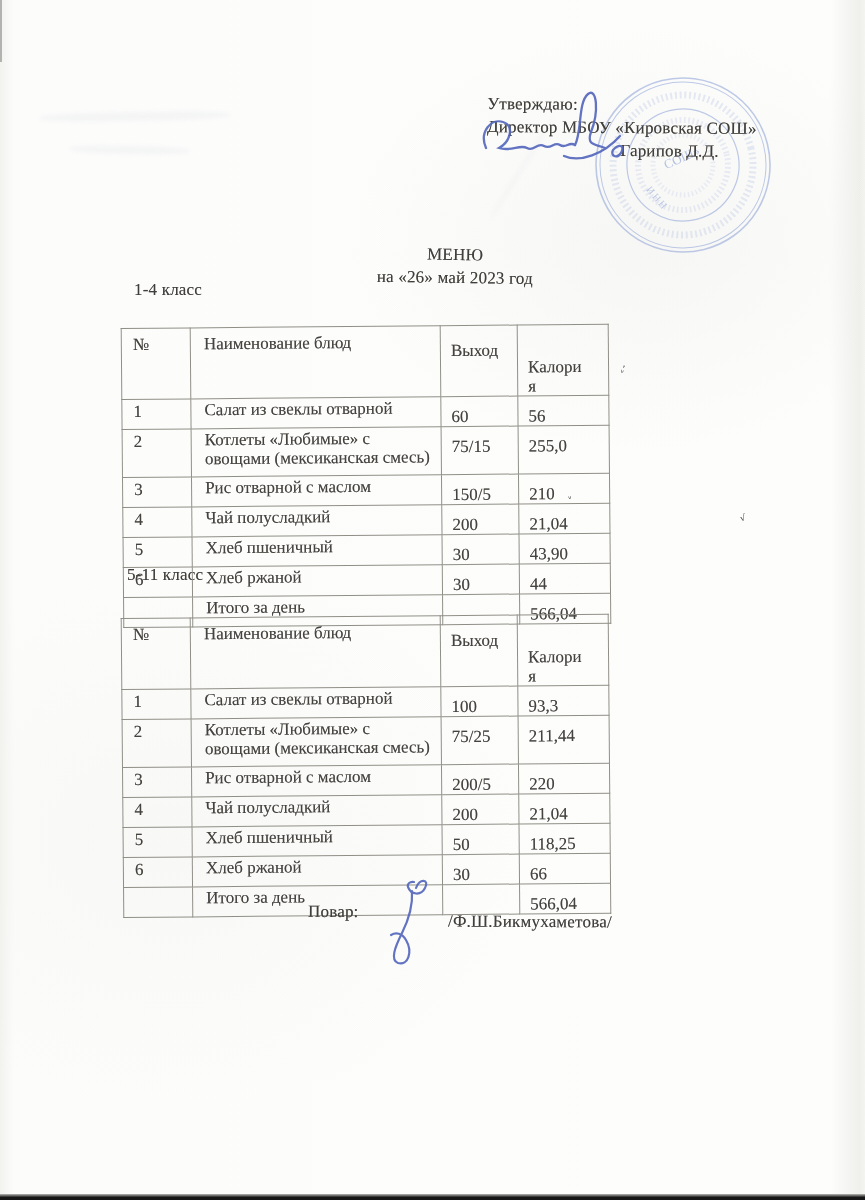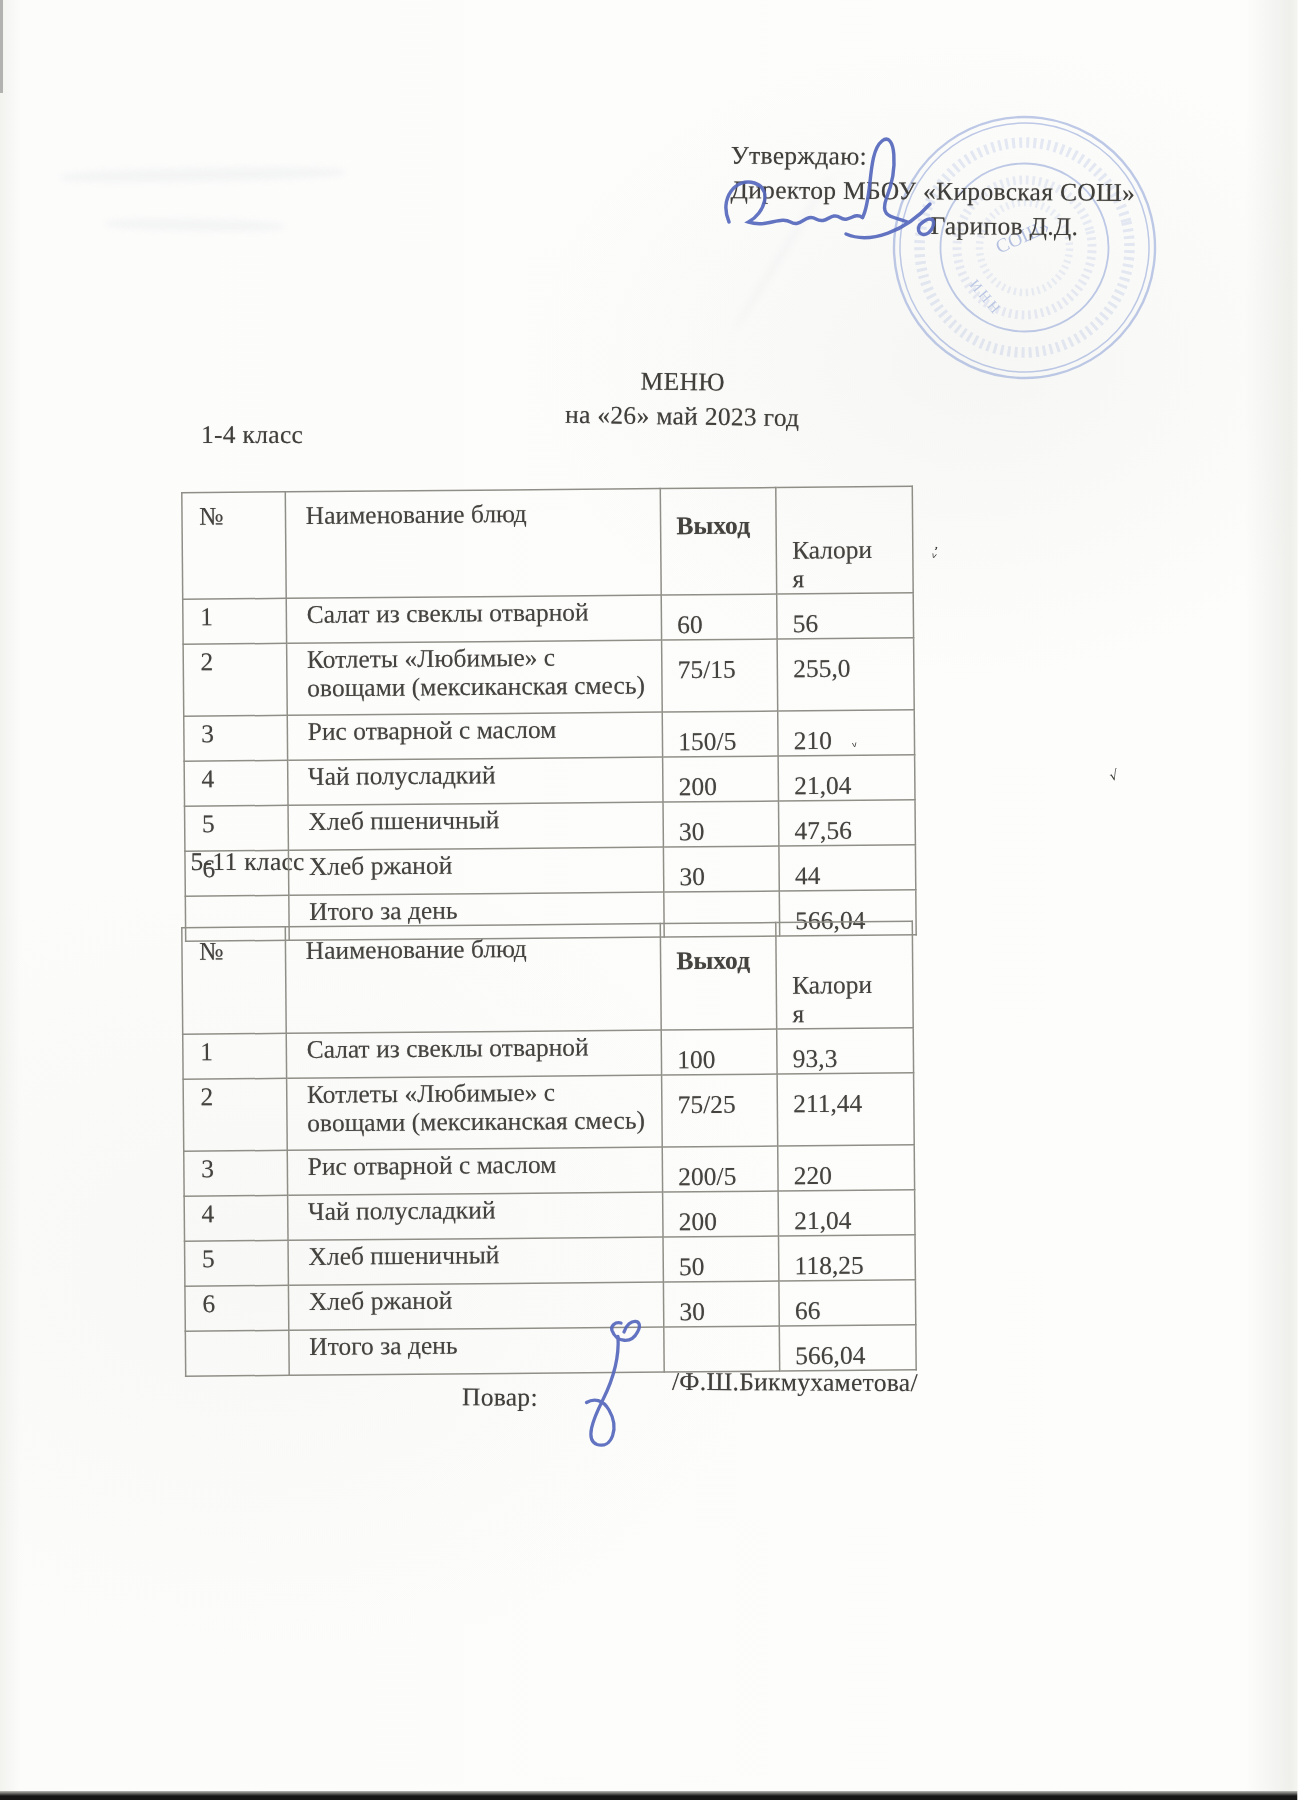--- a/index.html
+++ b/index.html
@@ -33,25 +33,25 @@
   .menu-table td{border:1px solid #908f87;vertical-align:top;
       font-size:17px;line-height:19px;color:#45433f;
       text-shadow:0 0 .5px rgba(69,67,63,.5);}
   .menu-table{border:1.5px solid #8a897f;}
   .c-num{width:57px;padding:2px 0 0 11px;}
   .c-name{width:230px;padding:1px 6px 2px 13px;}
   .c-out{width:66px;padding:10px 0 0 10px;}
   .c-cal{width:80px;padding:10px 0 0 10px;}
   .h-num{padding-top:6px;}
   .h-name{padding-top:6px;}
-  .h-out{padding-top:15px;font-weight:bold;}
+  .h-out{padding-top:15px;}
   .h-cal{padding-top:32px;}
   .h-cal span{display:block;width:58px;word-break:break-all;}
   
-  .cook-label{left:308px;top:920px;transform:rotate(.3deg);}
+  .cook-label{left:308px;top:900px;transform:rotate(.3deg);}
   .cook-name{left:448px;top:910px;transform:rotate(.3deg);}
   
   .sig-director{position:absolute;left:474px;top:86px;z-index:5;}
   .sig-cook{position:absolute;left:378px;top:872px;z-index:5;}
   .stamp{position:absolute;left:588px;top:70px;z-index:1;opacity:.55;}
   .approval,.title-block{position:absolute;z-index:3;}
   
   .scan-edge-bottom{position:absolute;left:0;bottom:0;width:865px;height:6px;
       background:linear-gradient(to bottom,#b9b9b6,#161616 55%);}
   .scan-edge-left{position:absolute;left:0;top:0;width:2px;height:62px;background:#8f8f8d;opacity:.65;}
@@ -133,21 +133,21 @@
     <tr style="height:25px">
       <td class="c-num">4</td>
       <td class="c-name">Чай полусладкий</td>
       <td class="c-out">200</td>
       <td class="c-cal">21,04</td>
     </tr>
     <tr style="height:24px">
       <td class="c-num">5</td>
       <td class="c-name">Хлеб пшеничный</td>
       <td class="c-out">30</td>
-      <td class="c-cal">47,56</td>
+      <td class="c-cal">43,90</td>
     </tr>
     <tr style="height:23px">
       <td class="c-num">6</td>
       <td class="c-name">Хлеб ржаной</td>
       <td class="c-out">30</td>
       <td class="c-cal">44</td>
     </tr>
     <tr style="height:27px">
       <td class="c-num"></td>
       <td class="c-name">Итого за день</td>

